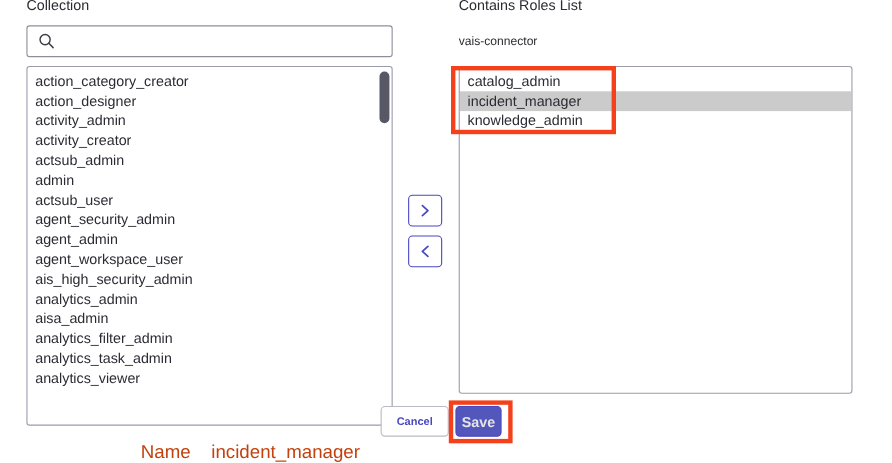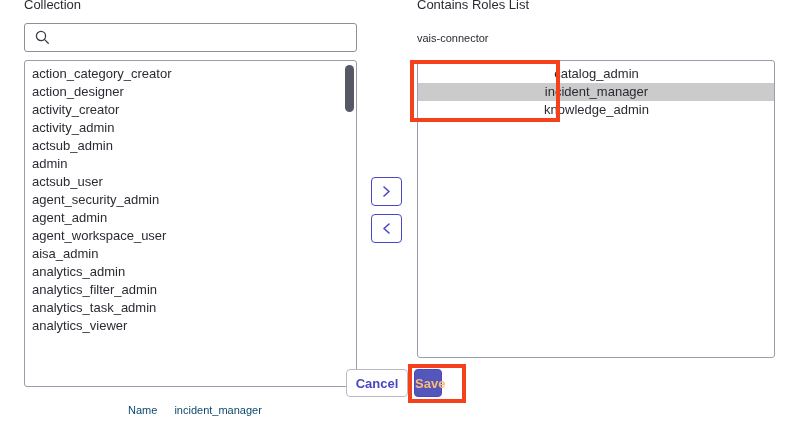--- a/index.html
+++ b/index.html
@@ -83,21 +83,20 @@
     left: 24px;
     top: 60px;
     width: 333px;
     height: 327px;
   }
   #roles-list {
     left: 417px;
     top: 60px;
     width: 358px;
     height: 298px;
-    text-align: center;
   }
   .list-scroll {
     position: absolute;
     left: 0; top: 0; right: 0; bottom: 0;
     overflow: hidden;
     padding-top: 4px;
   }
   .list-item {
     font-size: 13px;
     line-height: 18px;
@@ -156,53 +155,53 @@
     position: absolute;
     left: 346px;
     top: 369px;
     width: 62px;
     height: 28px;
     box-sizing: border-box;
     border: 1px solid #b9bac4;
     border-radius: 4px;
     background: #ffffff;
     color: #4a47c2;
-    font-size: 13px;
+    font-size: 10px;
     font-weight: bold;
     font-family: inherit;
     cursor: pointer;
     padding: 0;
   }
   #btn-save {
     position: absolute;
     left: 414px;
     top: 369px;
-    width: 28px;
+    width: 42px;
     height: 28px;
     box-sizing: border-box;
     border: 1px solid #4a47c2;
     border-radius: 4px;
     background: #5356bb;
-    color: #fdba74;
+    color: #e5e5e5;
     font-size: 13px;
     font-weight: bold;
     font-family: inherit;
     cursor: pointer;
     padding: 0;
   }
 
   
   #name-row {
     position: absolute;
     left: 128px;
     top: 403px;
-    font-size: 11px;
+    font-size: 17px;
     line-height: 15px;
     white-space: nowrap;
-    color: #0c4a6e;
+    color: #c2410c;
   }
   #name-row .name-key { margin-right: 14px; }
 
   
   .annotation {
     position: absolute;
     box-sizing: border-box;
     border: 4px solid #f4411c;
     pointer-events: none;
     background: transparent;
@@ -220,30 +219,31 @@
     <circle cx="7" cy="7" r="4.6" fill="none" stroke="#3c3d46" stroke-width="1.3"></circle>
     <line x1="10.4" y1="10.4" x2="14.3" y2="14.3" stroke="#3c3d46" stroke-width="1.3" stroke-linecap="round"></line>
   </svg>
   <input id="search-input" type="text" value="" placeholder="" style="">
 </div>
 
 <div class="listbox" id="collection-list">
   <div class="list-scroll" id="collection-scroll">
       <div class="list-item">action_category_creator</div>
       <div class="list-item">action_designer</div>
+      <div class="list-item">activity_admin</div>
       <div class="list-item">activity_creator</div>
-      <div class="list-item">activity_admin</div>
       <div class="list-item">actsub_admin</div>
       <div class="list-item">admin</div>
       <div class="list-item">actsub_user</div>
       <div class="list-item">agent_security_admin</div>
       <div class="list-item">agent_admin</div>
       <div class="list-item">agent_workspace_user</div>
+      <div class="list-item">ais_high_security_admin</div>
+      <div class="list-item">analytics_admin</div>
       <div class="list-item">aisa_admin</div>
-      <div class="list-item">analytics_admin</div>
       <div class="list-item">analytics_filter_admin</div>
       <div class="list-item">analytics_task_admin</div>
       <div class="list-item">analytics_viewer</div>
     </div>
   <div id="collection-scrollbar">
     <div id="collection-thumb"></div>
   </div>
 </div>
 
 <button class="xfer-btn" id="btn-move-right">

